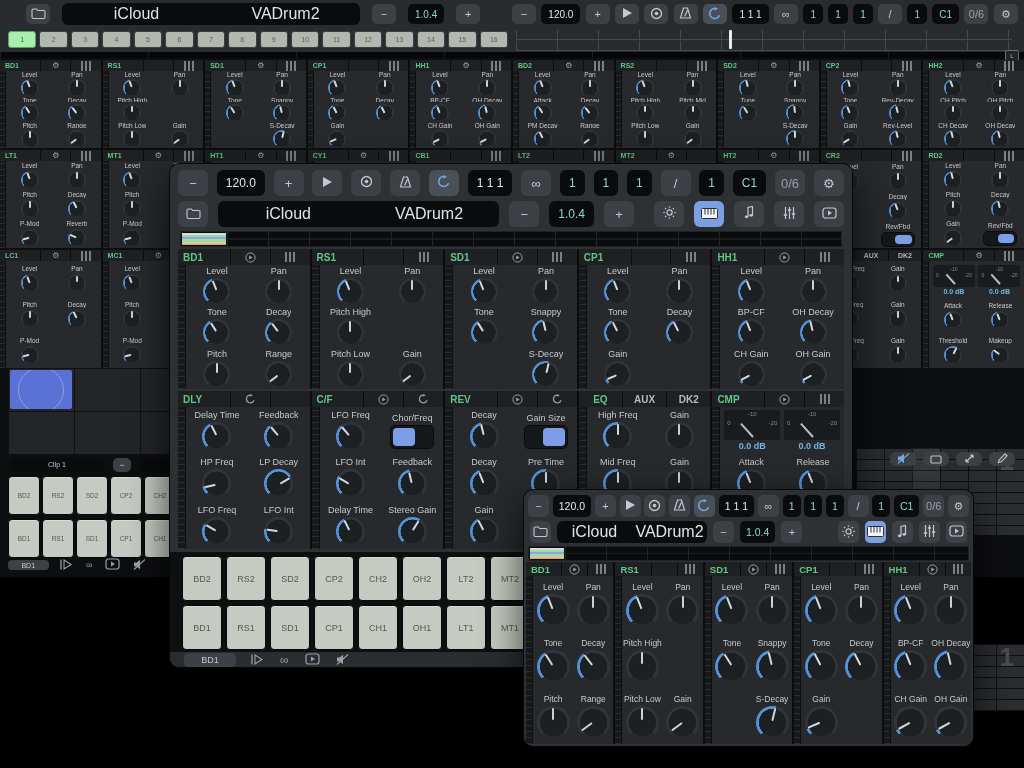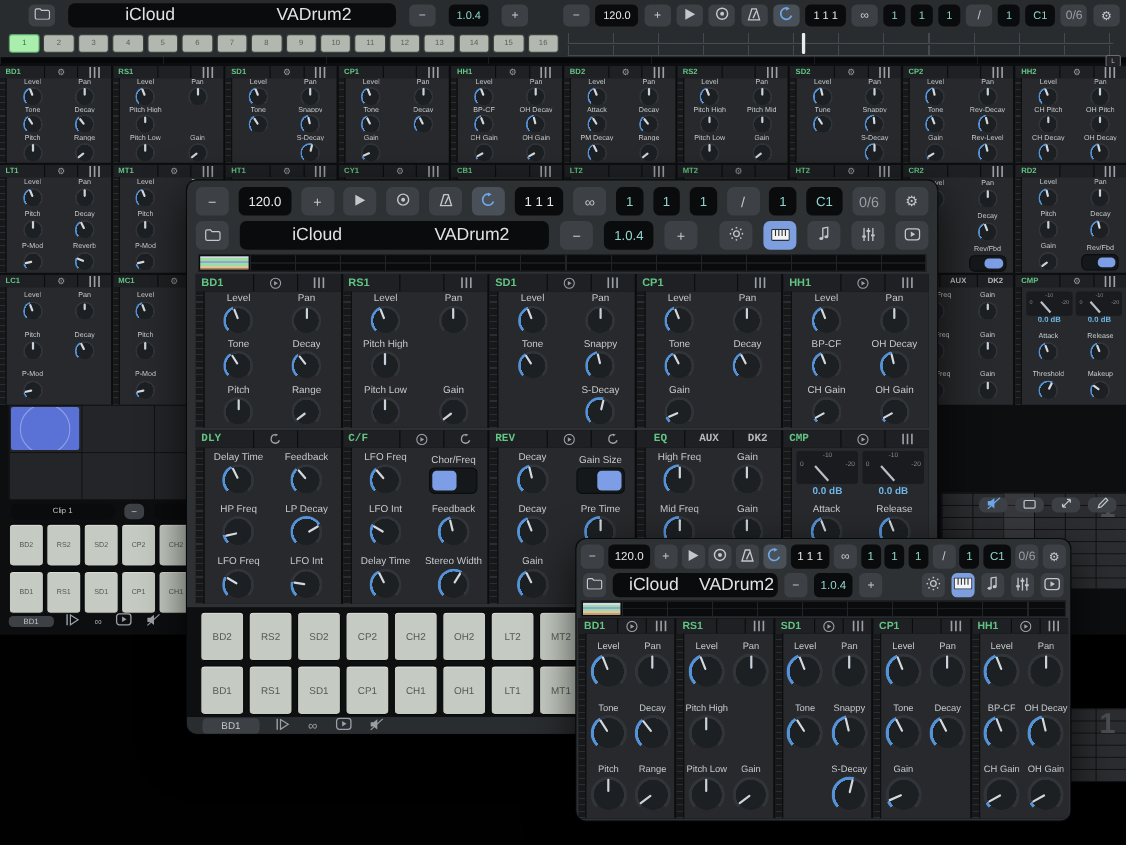--- a/index.html
+++ b/index.html
@@ -67,21 +67,21 @@
   .bgch .klab{font-size:6.5px;}
   .bgch .dial{width:18px;height:18px;}
   .bgch .tgl{width:32px;height:13px;}
   .bgch .mbox{width:42px;height:22px;font-size:5px;}
   .bgch .mbox .needle{height:13px;}
   .bgch .mval{font-size:7px;}
   .midch .chead{height:16px;font-size:10px;}
   .midch .vstrip{width:7px;}
   .midch .klab{font-size:9px;}
   .midch .dial{width:27px;height:27px;}
-  .fxch .chead{height:16px;font-size:10px;font-family:Liberation Mono, monospace;}
+  .fxch .chead{height:16px;font-size:10px;}
   .fxch .vstrip{width:7px;}
   .fxch .klab{font-size:9px;}
   .fxch .dial{width:29px;height:29px;}
   .fxch .tgl{width:42px;height:22px;}
   .fxch .mbox{width:56px;height:30px;font-size:6px;}
   .fxch .mbox .needle{height:18px;}
   .fxch .mval{font-size:9px;}
   .frch .chead{height:14px;font-size:9.5px;}
   .frch .vstrip{width:6px;}
   .frch .klab{font-size:8.5px;}
@@ -1883,21 +1883,21 @@
                   <div class="ptr" style="transform: rotate(-13.5deg);"></div>
                 </div>
               </div>
               <div class="kcell">
                 <div class="klab">Delay Time</div>
                 <div class="dial" style="--deg: 108deg;">
                   <div class="ptr" style="transform: rotate(-27deg);"></div>
                 </div>
               </div>
               <div class="kcell">
-                <div class="klab">Stereo Width</div>
+                <div class="klab">Stereo Gain</div>
                 <div class="dial" style="--deg: 167.4deg;">
                   <div class="ptr" style="transform: rotate(32.4deg);"></div>
                 </div>
               </div>
             </div>
           </div>
         </div>
         <div class="chan">
           <div class="chead">
             <div class="cname">REV</div>

